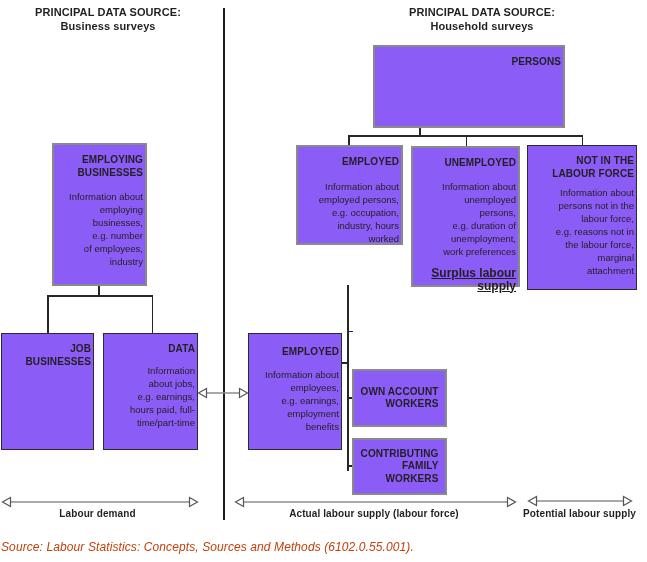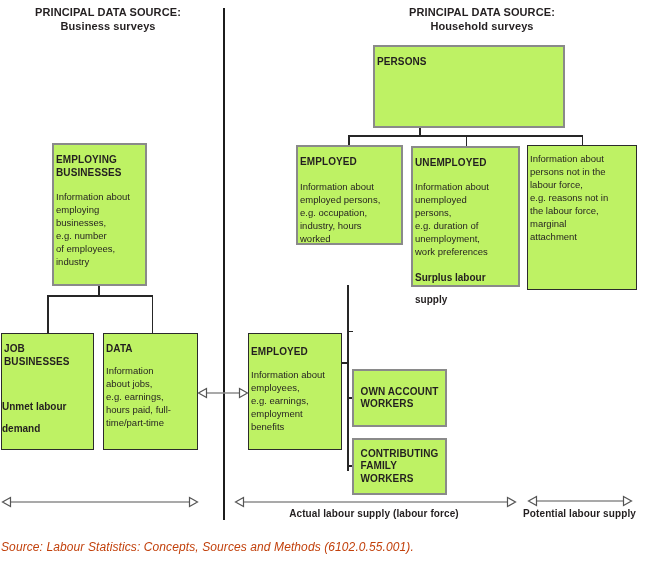--- a/index.html
+++ b/index.html
@@ -8,34 +8,35 @@
     font-family:"Liberation Sans", sans-serif; color:#231f20; overflow:hidden;
   }
   .pds-header {
     position:absolute; font-weight:bold; font-size:11px; line-height:14px;
     text-align:center; white-space:pre-line; letter-spacing:0.1px;
   }
   #header-business { left:30px; top:5px; width:156px; }
   #header-household { left:404px; top:5px; width:156px; }
 
   .box {
-    position:absolute; background:#bef264; text-align:left; box-sizing:border-box;
+    position:absolute; background:#8b5cf6; text-align:right; box-sizing:border-box;
   }
   .box.gray { border:2px solid #8a8a8a; }
   .box.dark { border:1.5px solid #2b2b2b; }
   .box-title {
     margin:9px 2px 0 2px; font-weight:bold; font-size:10px; line-height:12.5px;
     white-space:pre-line; letter-spacing:0.1px;
   }
   .box-body {
     margin:11px 2px 0 2px; font-size:9.5px; line-height:13px; white-space:pre-line;
   }
   .box-footer {
-    margin:9px 2px 0 2px; font-weight:bold; font-size:10px; line-height:22px;
+    margin:9px 2px 0 2px; font-weight:bold; font-size:12px; line-height:13px;
     white-space:pre-line;
+    text-decoration:underline;
   }
   #box-persons        { left:373px; top:45px;  width:192px; height:83px;  }
   #box-persons .box-body { margin-top:5px; }
   #box-employing      { left:52px;  top:143px; width:95px;  height:143px; }
   #box-employed       { left:296px; top:145px; width:107px; height:100px; }
   #box-unemployed     { left:411px; top:146px; width:109px; height:141px; }
   #box-unemployed .box-body { margin-top:10px; }
   #box-nilf           { left:527px; top:145px; width:110px; height:145px; }
   #box-nilf .box-body { margin-top:6px; }
   #box-job-vacancies  { left:1px;   top:333px; width:93px;  height:117px; }
@@ -127,33 +128,33 @@
 unemployed
 persons,
 e.g. duration of
 unemployment,
 work preferences</div>
     <div class="box-footer">Surplus labour
 supply</div>
   </div>
 
   <div class="box dark" id="box-nilf">
+    <div class="box-title">NOT IN THE
+LABOUR FORCE</div>
     <div class="box-body">Information about
 persons not in the
 labour force,
 e.g. reasons not in
 the labour force,
 marginal
 attachment</div>
   </div>
 
   <div class="box dark" id="box-job-vacancies">
     <div class="box-title">JOB BUSINESSES</div>
-    <div class="box-footer">Unmet labour
-demand</div>
   </div>
 
   <div class="box dark" id="box-jobs">
     <div class="box-title">DATA</div>
     <div class="box-body">Information
 about jobs,
 e.g. earnings,
 hours paid, full-
 time/part-time</div>
   </div>
@@ -196,18 +197,19 @@
     <polygon points="10.5,2.5 2.5,7 10.5,11.5" fill="#fff" stroke="#555" stroke-width="1.2"></polygon>
     <polygon points="274.5,2.5 282.5,7 274.5,11.5" fill="#fff" stroke="#555" stroke-width="1.2"></polygon>
   </svg>
 
   <svg class="arrow-svg" style="left:526px;top:494px;" width="108" height="14">
     <line x1="9" y1="7" x2="99" y2="7" stroke="#8c8c8c" stroke-width="1.6"></line>
     <polygon points="10.5,2.5 2.5,7 10.5,11.5" fill="#fff" stroke="#555" stroke-width="1.2"></polygon>
     <polygon points="97.5,2.5 105.5,7 97.5,11.5" fill="#fff" stroke="#555" stroke-width="1.2"></polygon>
   </svg>
 
+  <div class="arrow-label" id="label-labour-demand">Labour demand</div>
   <div class="arrow-label" id="label-actual-supply">Actual labour supply (labour force)</div>
   <div class="arrow-label" id="label-potential-supply">Potential labour supply</div>
 
   <div id="source-line">Source: Labour Statistics: Concepts, Sources and Methods (6102.0.55.001).</div>
 
 </div>
 
 </body></html>

